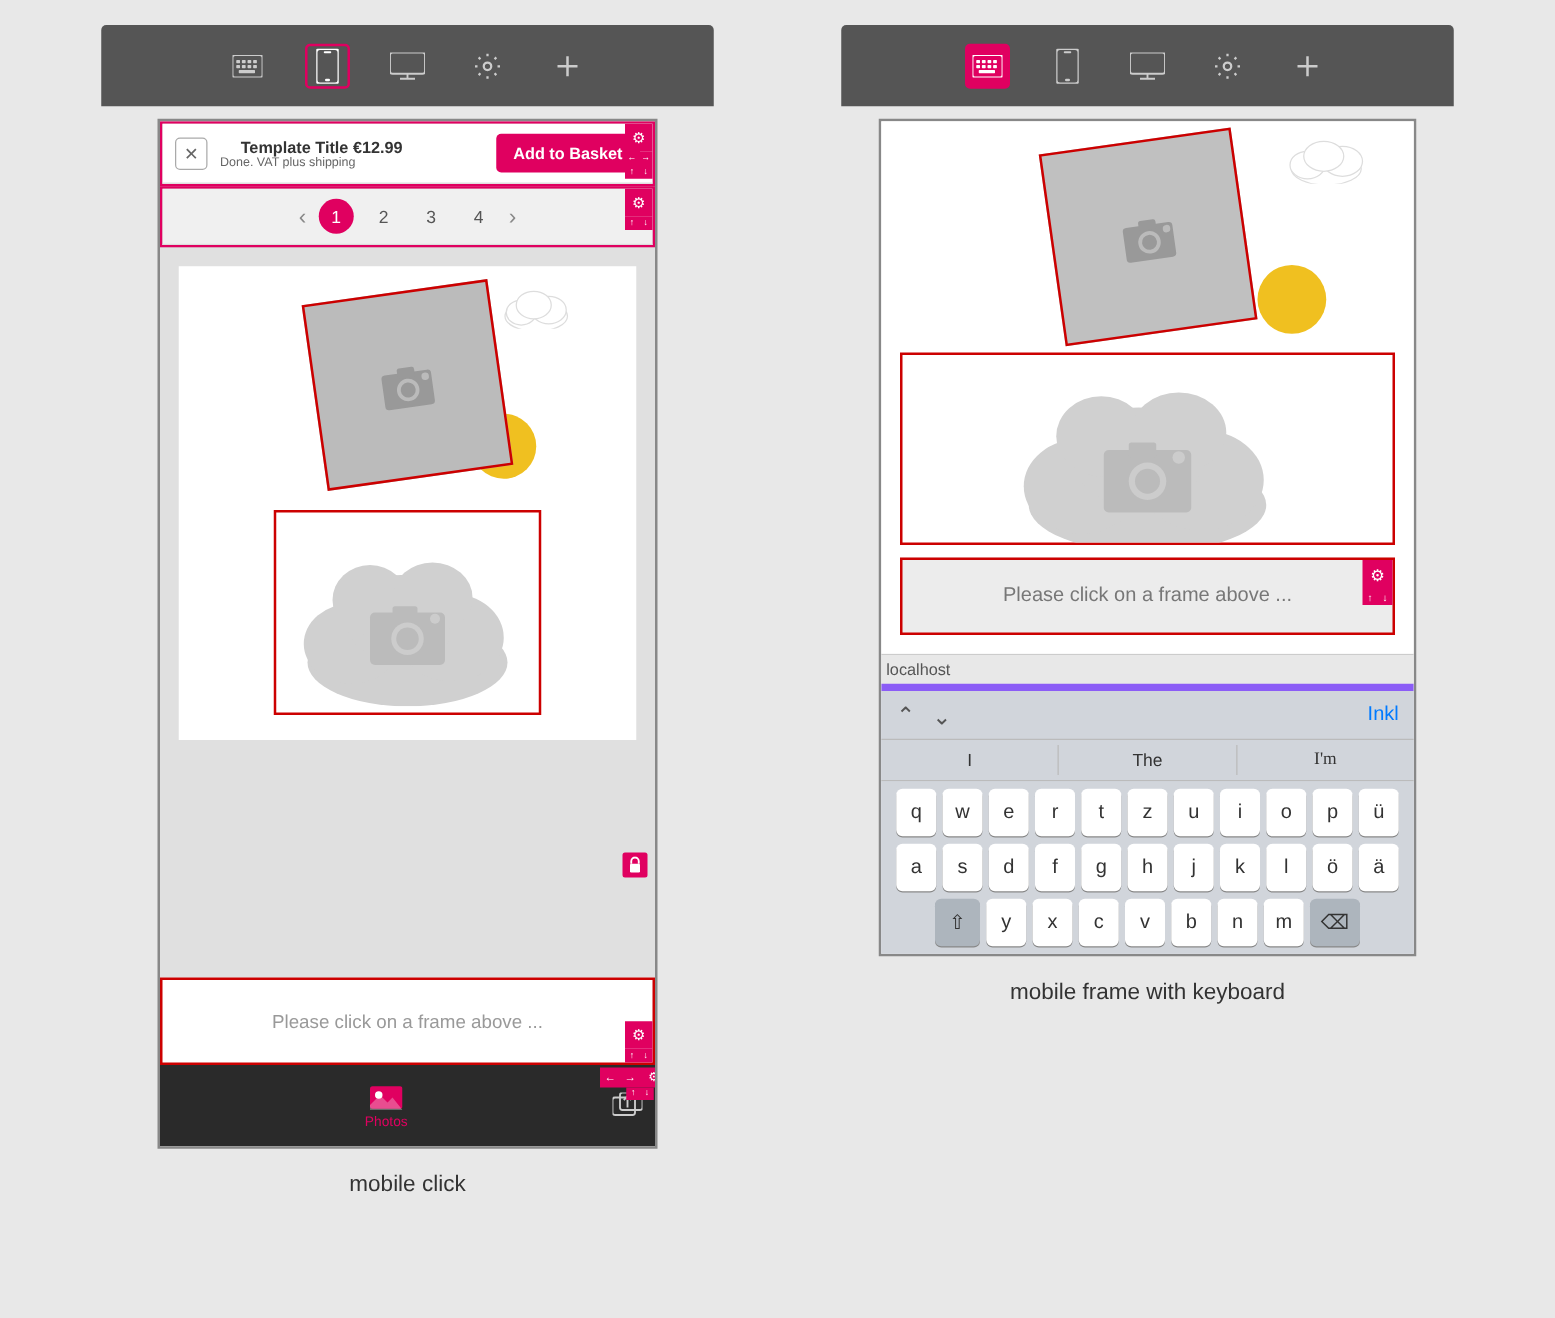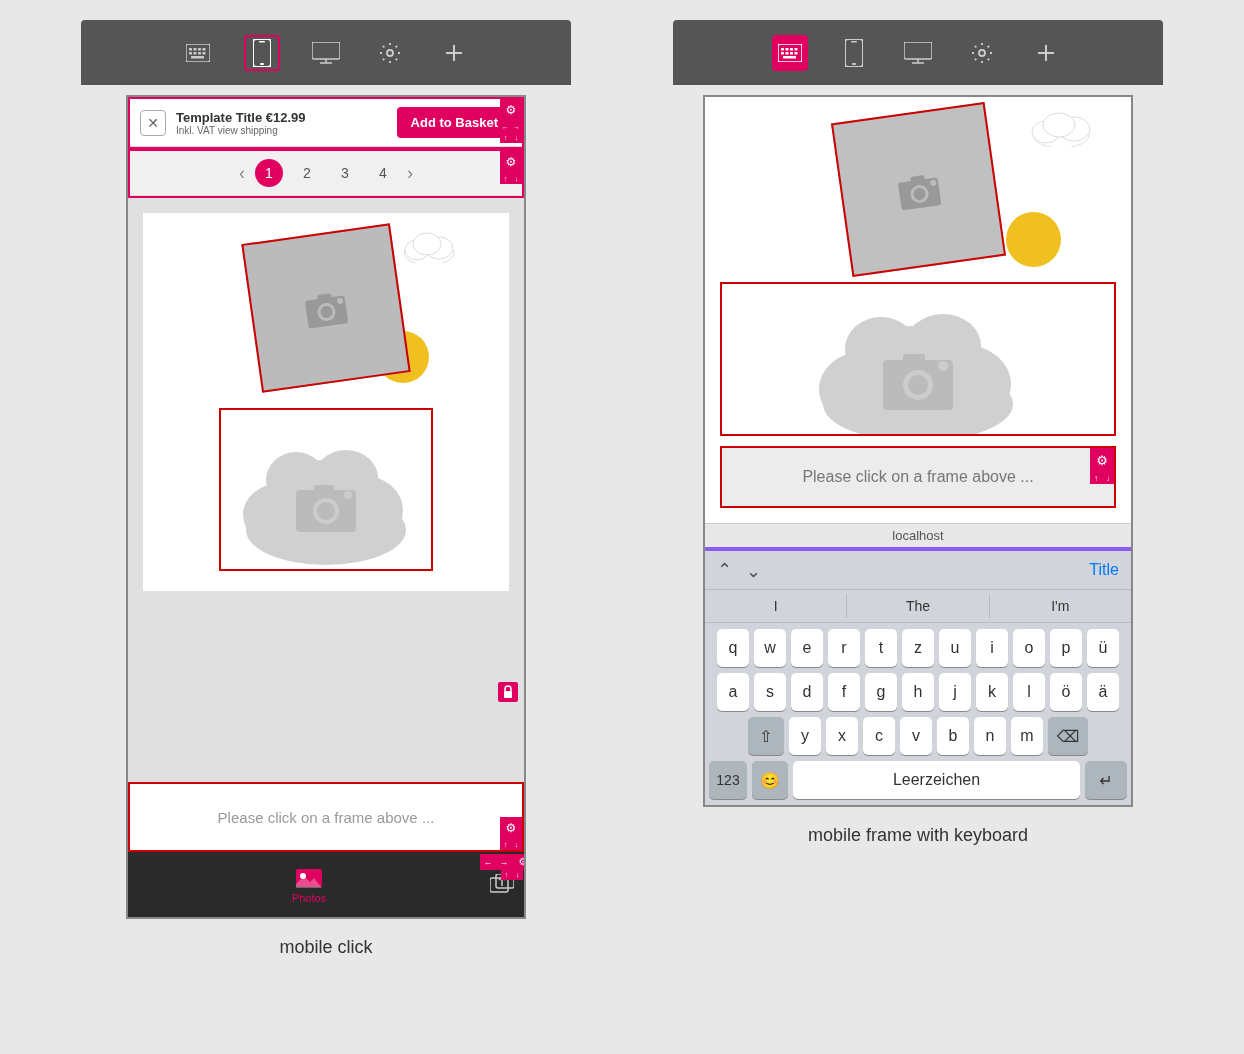--- a/index.html
+++ b/index.html
@@ -124,20 +124,21 @@
 
     .header-title-area {
       flex: 1;
       padding: 0 10px;
     }
 
     .header-title {
       font-size: 13px;
       font-weight: bold;
       color: #333;
+      text-align: center;
     }
 
     .header-subtitle {
       font-size: 10px;
       color: #666;
     }
 
     .add-basket-btn {
       background: #e00060;
       color: white;
@@ -303,21 +304,21 @@
 
     .ios-suggestion {
       flex: 1;
       text-align: center;
       font-size: 14px;
       color: #333;
       padding: 4px 0;
       border-right: 1px solid #bbb;
     }
 
-    .ios-suggestion:last-child { border-right: none; }
+    .ios-suggestion:last-child { border-right: none; font-family: Liberation Serif, serif; }
 
     .ios-keys {
       display: flex;
       flex-direction: column;
       gap: 6px;
       padding: 6px 4px;
       background: #d1d5db;
     }
 
     .ios-key-row {
@@ -368,26 +369,26 @@
       min-width: 36px;
     }
 
     .ios-key.delete {
       background: #adb5bd;
       min-width: 40px;
     }
 
     .localhost-bar {
       background: #e8e8e8;
-      text-align: center;
+      text-align: left;
       padding: 4px;
       font-size: 13px;
       color: #555;
       border-top: 1px solid #ccc;
-      border-bottom: 4px solid #8b5cf6;
+      border-bottom: 6px solid #8b5cf6;
     }
 
     .toolbar-right-outer {
       background: #555;
       width: 490px;
       border-radius: 4px 4px 0 0;
     }
   </style>
 </head>
 <body>
@@ -445,21 +446,21 @@
     </div>
 
     <div class="device-frame device-frame-left">
       <div class="app-left">
 
         <div style="border: 2px solid #e00060; position: relative;">
           <div class="app-header">
             <div class="close-btn">✕</div>
             <div class="header-title-area">
               <div class="header-title">Template Title €12.99</div>
-              <div class="header-subtitle">Inkl. VAT view shipping</div>
+              <div class="header-subtitle">Done. VAT plus shipping</div>
             </div>
             <button class="add-basket-btn">Add to Basket</button>
           </div>
 
           <div style="position:absolute;top:0;right:0;display:flex;flex-direction:row;align-items:flex-start;">
             <div style="display:flex;flex-direction:column;">
               <div style="background:#e00060;width:22px;height:22px;display:flex;align-items:center;justify-content:center;color:white;font-size:12px;">⚙</div>
               <div style="background:#e00060;display:grid;grid-template-columns:1fr 1fr;width:22px;">
                 <span style="font-size:7px;color:white;display:flex;align-items:center;justify-content:center;height:11px;">←</span>
                 <span style="font-size:7px;color:white;display:flex;align-items:center;justify-content:center;height:11px;">→</span>
@@ -706,21 +707,21 @@
           <span>localhost</span>
         </div>
 
         <div class="ios-keyboard">
 
           <div class="ios-toolbar">
             <div class="ios-chevrons">
               <span class="ios-chevron">⌃</span>
               <span class="ios-chevron" style="transform:rotate(180deg);display:inline-block;">⌃</span>
             </div>
-            <span class="ios-done">Title</span>
+            <span class="ios-done">Inkl</span>
           </div>
 
           <div class="ios-suggestions">
             <div class="ios-suggestion">I</div>
             <div class="ios-suggestion">The</div>
             <div class="ios-suggestion">I'm</div>
           </div>
 
           <div class="ios-keys">
 
@@ -757,26 +758,20 @@
               <div class="ios-key">y</div>
               <div class="ios-key">x</div>
               <div class="ios-key">c</div>
               <div class="ios-key">v</div>
               <div class="ios-key">b</div>
               <div class="ios-key">n</div>
               <div class="ios-key">m</div>
               <div class="ios-key gray delete">⌫</div>
             </div>
 
-            <div class="ios-key-row">
-              <div class="ios-key number">123</div>
-              <div class="ios-key emoji">😊</div>
-              <div class="ios-key space">Leerzeichen</div>
-              <div class="ios-key return">↵</div>
-            </div>
           </div>
         </div>
 
       </div>
     </div>
 
     <div class="panel-label">mobile frame with keyboard</div>
   </div>
 </div>
 

